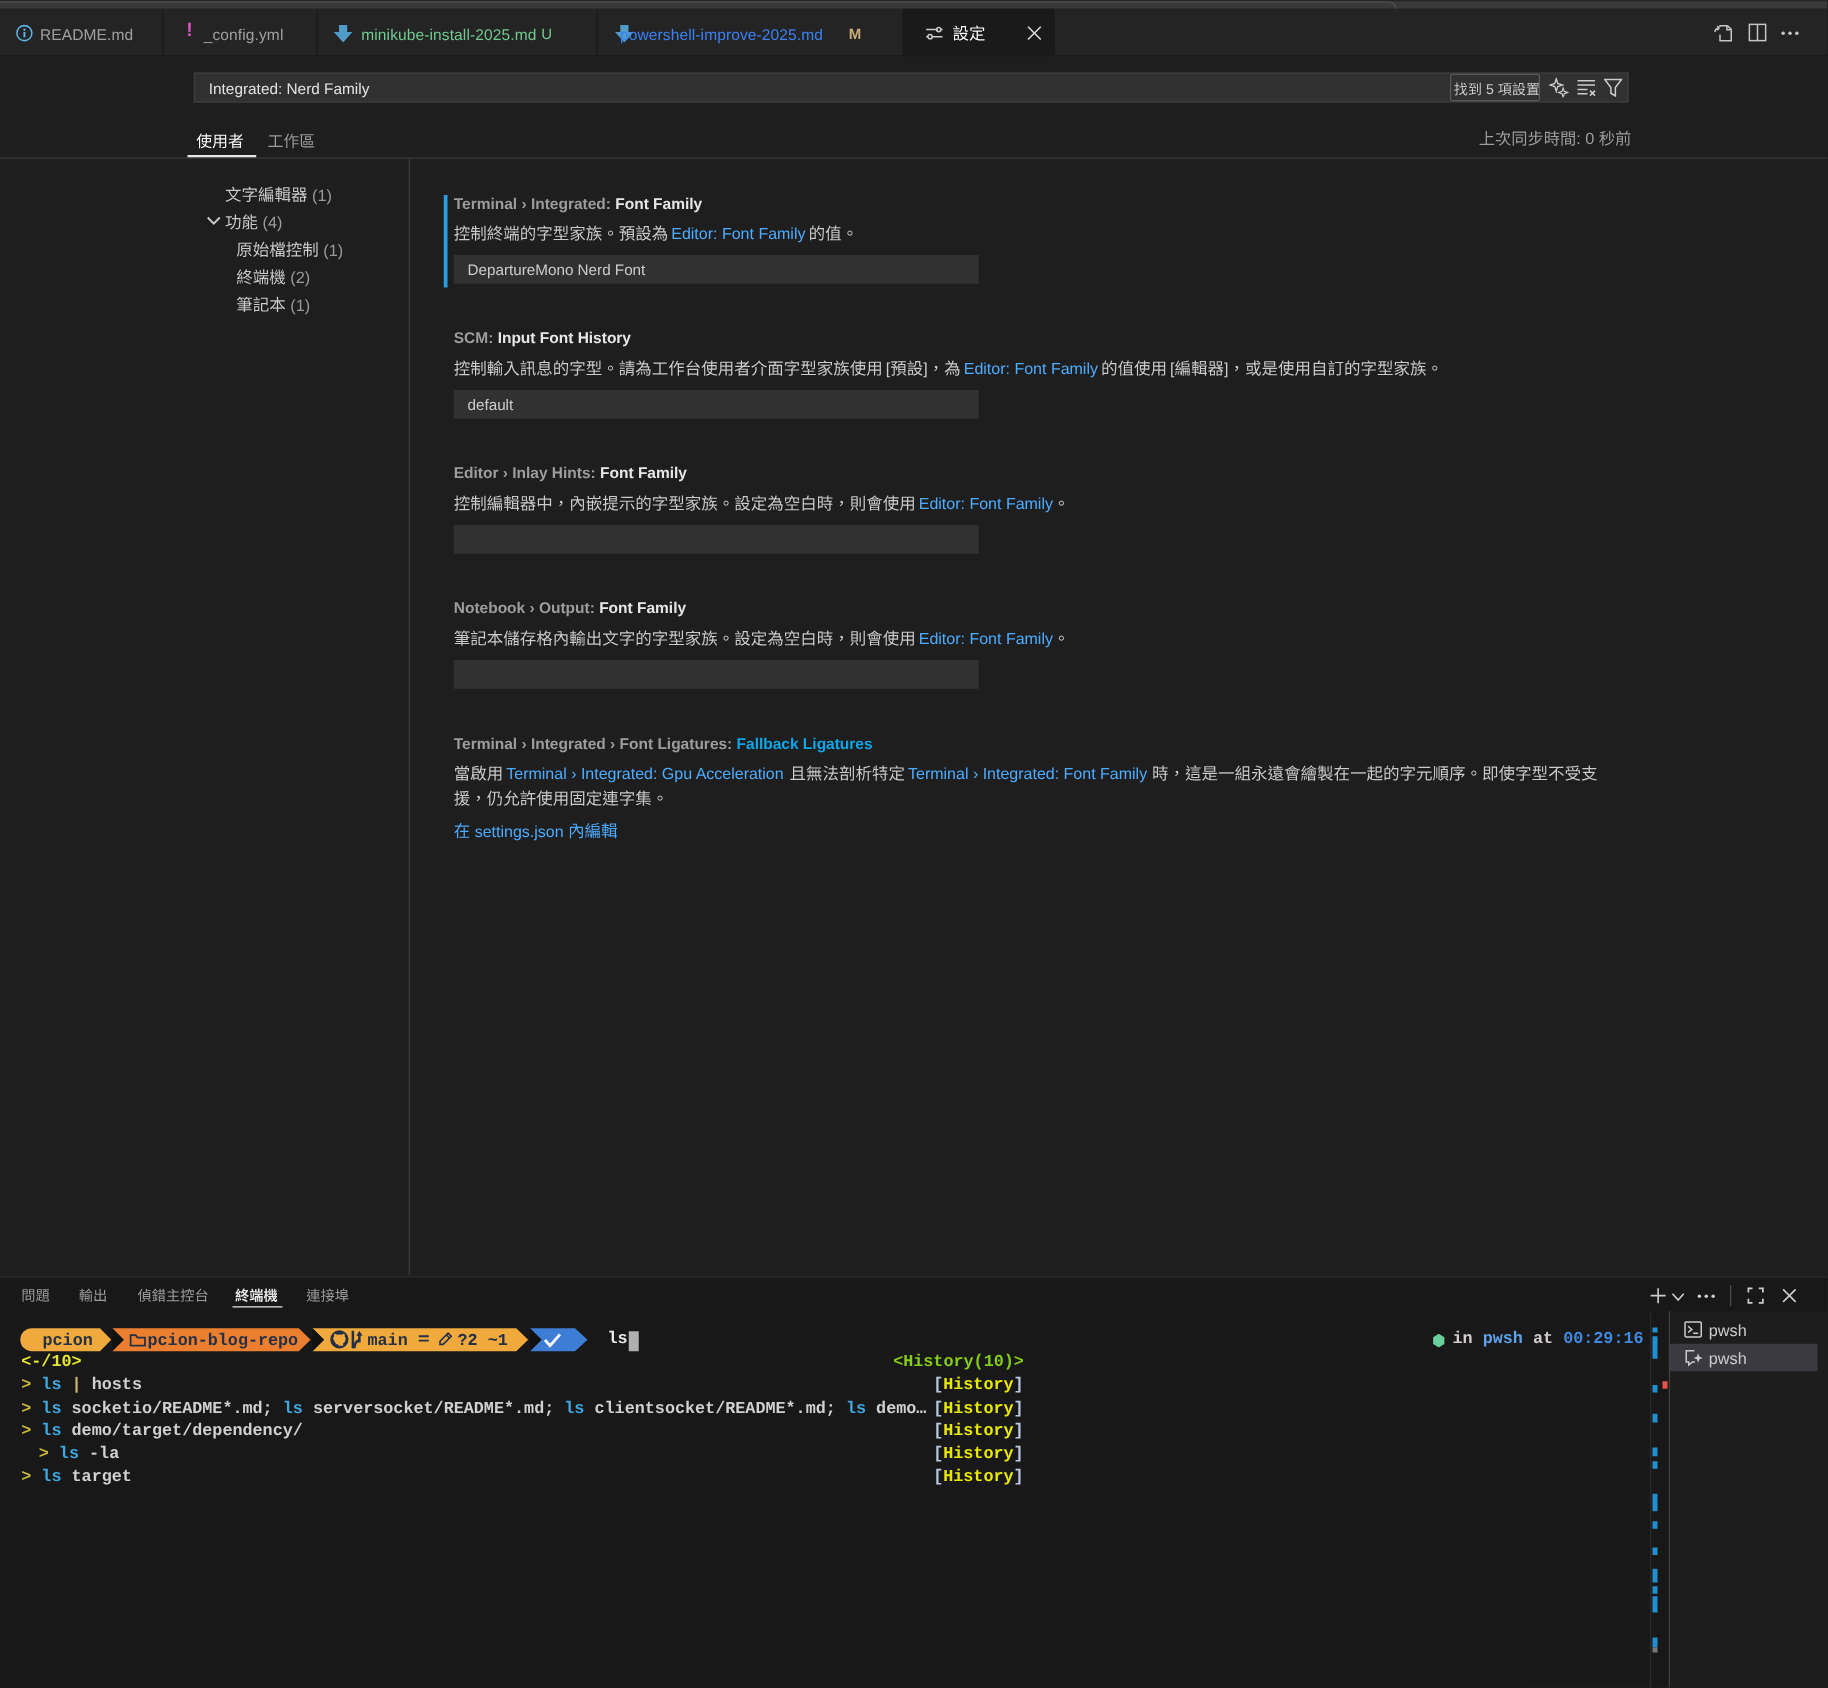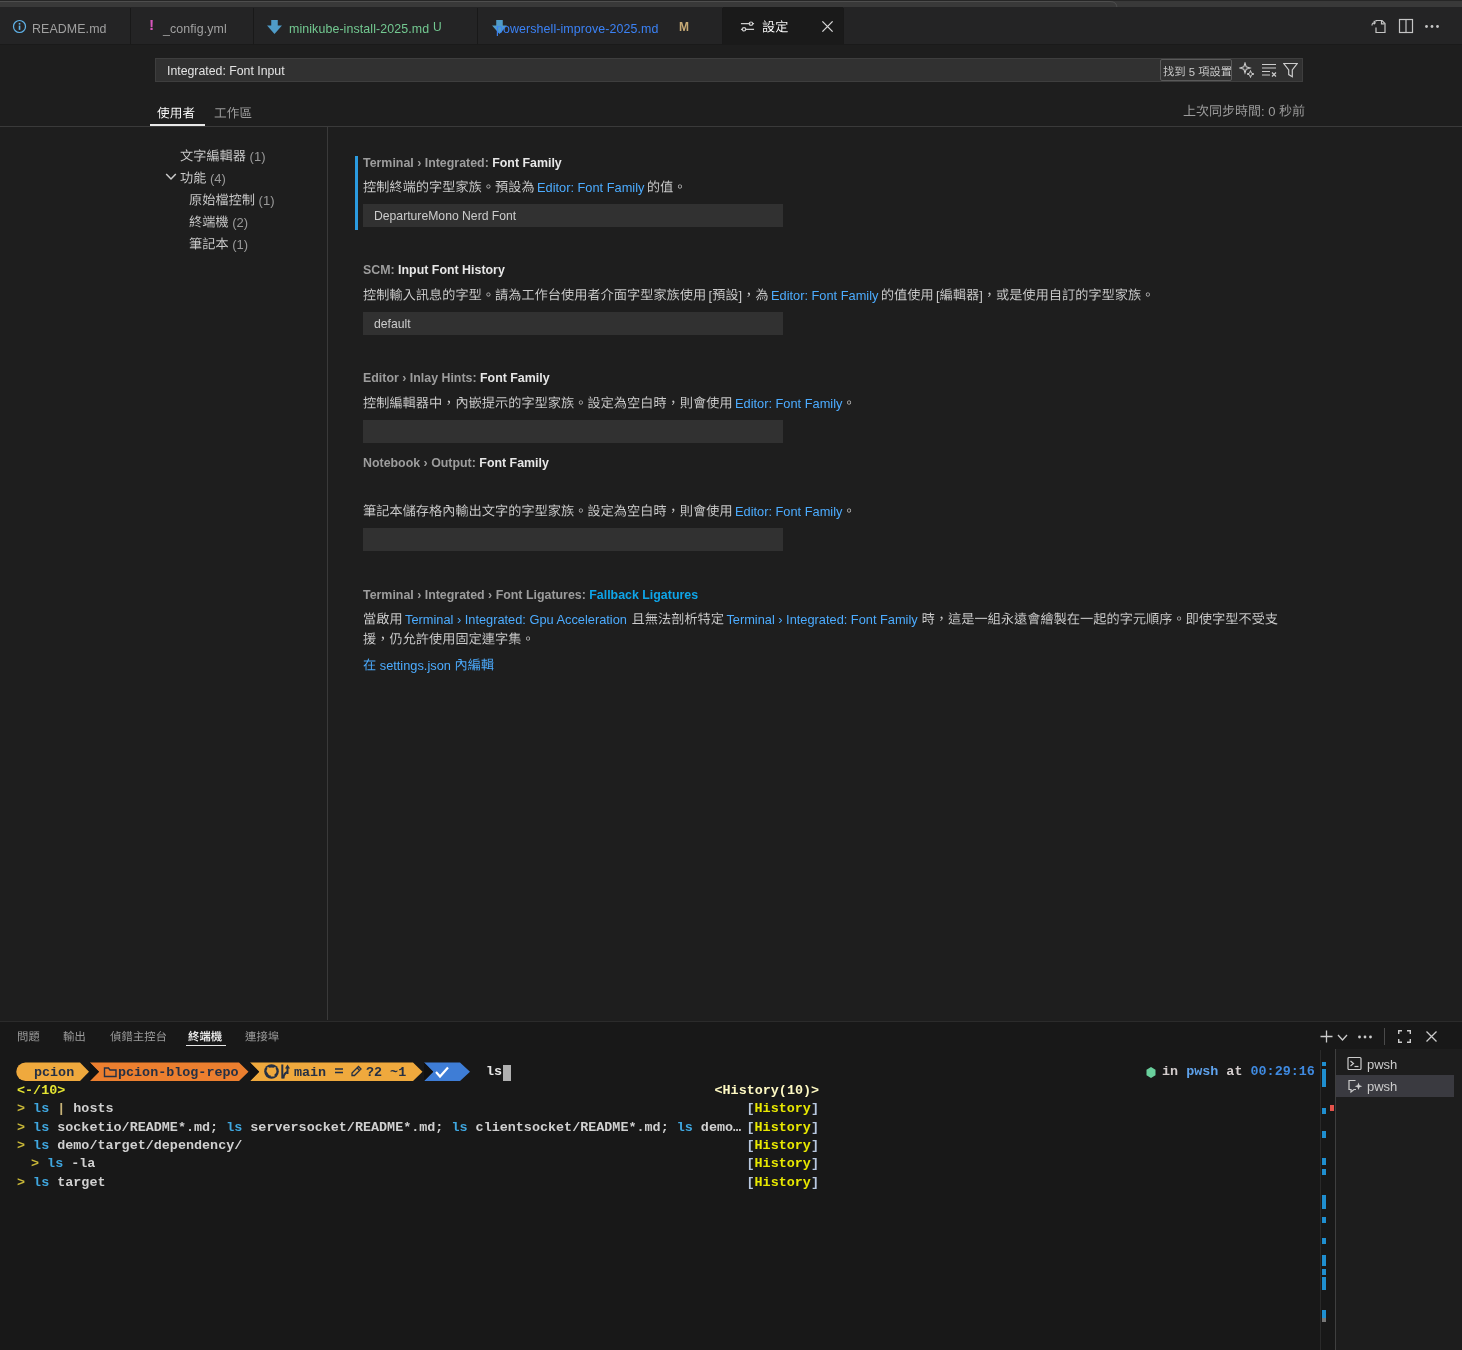--- a/index.html
+++ b/index.html
@@ -188,21 +188,21 @@
     </g>
   </svg>
 <svg class="a" style="left:1424px;top:18px" width="16" height="16" viewBox="0 0 16 16">
     <g fill="#c5c5c5">
       <circle cx="2.5" cy="8.5" r="1.4"></circle>
       <circle cx="8" cy="8.5" r="1.4"></circle>
       <circle cx="13.5" cy="8.5" r="1.4"></circle>
     </g>
   </svg>
 <div class="a" style="left:155px;top:58px;width:1148px;height:24px;background:#313131;border:1px solid #3e3e3e"></div>
-<div class="a" style="left:167px;top:63.5px;color:#e3e3e3;font-size:12.3px">Integrated: Font Input</div>
+<div class="a" style="left:167px;top:63.5px;color:#e3e3e3;font-size:12.3px">Integrated: Nerd Family</div>
 <div class="a" style="left:1163px;top:63.5px">
     <svg width="71" height="15" viewBox="0 0 71 15">
       <g fill="#cccccc" transform="matrix(0.01130 0 0 -0.01130 0 11.5)">
         <use href="#g2" x="0"></use>
         <use href="#g3" x="1000"></use>
       </g>
       <text x="22.6" y="11.5" font-family="Liberation Sans" font-size="11.3" fill="#cccccc" xml:space="preserve"> 5 </text>
       <g fill="#cccccc" transform="matrix(0.01130 0 0 -0.01130 0 11.5)">
         <use href="#g4" x="3112"></use>
         <use href="#g0" x="4112"></use>
@@ -454,21 +454,21 @@
         <use href="#g6" x="26000"></use>
         <use href="#g7" x="27000"></use>
       </g>
       <text x="372.0" y="14.5" font-family="Liberation Sans" font-size="12.8" fill="#4cacff" xml:space="preserve">Editor: Font Family</text>
       <g fill="#cccccc" transform="matrix(0.01320 0 0 -0.01320 0 14.5)">
         <use href="#g42" x="36322"></use>
       </g>
     </svg>
   </div>
 <div class="a" style="left:363px;top:420px;width:420px;height:23px;background:#313131"></div>
-<div class="a" style="left:363px;top:456px;font:700 12.4px 'Liberation Sans';color:#9d9d9d;white-space:pre">Notebook › Output: <span style="color:#e7e7e7">Font Family</span></div>
+<div class="a" style="left:363px;top:479px;font:700 12.4px 'Liberation Sans';color:#9d9d9d;white-space:pre">Notebook › Output: <span style="color:#e7e7e7">Font Family</span></div>
 <div class="a" style="left:363px;top:501px">
     <svg width="495" height="19" viewBox="0 0 495 19">
       <g fill="#cccccc" transform="matrix(0.01320 0 0 -0.01320 0 14.5)">
         <use href="#g35" x="0"></use>
         <use href="#g36" x="1000"></use>
         <use href="#g37" x="2000"></use>
         <use href="#g68" x="3000"></use>
         <use href="#g69" x="4000"></use>
         <use href="#g70" x="5000"></use>
         <use href="#g60" x="6000"></use>
@@ -682,21 +682,21 @@
     <text x="366" y="14" font-family="Liberation Mono" font-size="13.4" font-weight="bold" fill="#253044">?2 ~1</text>
     <path d="M436 10 l4 4.5 8 -9" fill="none" stroke="#ffffff" stroke-width="2.2"></path>
   </svg>
 <div class="a" style="left:486px;top:1063.5px;font:700 13.42px 'Liberation Mono';color:#e8e8e8">ls</div>
 <div class="a" style="left:502.5px;top:1064.5px;width:8px;height:16px;background:#b0b0b0"></div>
 <svg class="a" style="left:1146px;top:1066.5px" width="10" height="11" viewBox="0 0 10 11">
     <path d="M5 0 L9.5 2.75 V8.25 L5 11 L0.5 8.25 V2.75 Z" fill="#69cf9c"></path>
   </svg>
 <div class="a" style="left:1162px;top:1063.5px;font:700 13.42px 'Liberation Mono';white-space:pre"><span style="color:#d3cccc">in </span><span style="color:#5ea2ec">pwsh</span><span style="color:#d3cccc"> at </span><span style="color:#3f8ae0">00:29:16</span></div>
 <div class="a" style="left:17px;top:1082.8px;font:700 13.42px 'Liberation Mono';white-space:pre"><span style="color:#e5e532">&lt;-/10&gt;</span></div>
-<div class="a" style="left:714.5px;top:1082.8px;font:700 13.42px 'Liberation Mono';white-space:pre"><span style="color:#fef9c3">&lt;History(10)&gt;</span></div>
+<div class="a" style="left:714.5px;top:1082.8px;font:700 13.42px 'Liberation Mono';white-space:pre"><span style="color:#84cc16">&lt;History(10)&gt;</span></div>
 <div class="a" style="left:17px;top:1101.2px;font:700 13.42px 'Liberation Mono';white-space:pre"><span style="color:#c9b838">&gt; </span><span style="color:#3fa7e0">ls</span><span style="color:#c8b478"> | </span><span style="color:#d0d0d0">hosts</span></div>
 <div class="a" style="left:746.5px;top:1101.2px;font:700 13.42px 'Liberation Mono';white-space:pre"><span style="color:#b8c8e0">[</span><span style="color:#e8e800">History</span><span style="color:#b8c8e0">]</span></div>
 <div class="a" style="left:17px;top:1119.6px;font:700 13.42px 'Liberation Mono';white-space:pre"><span style="color:#c9b838">&gt; </span><span style="color:#3fa7e0">ls</span><span style="color:#d0d0d0"> socketio/README*.md; </span><span style="color:#3fa7e0">ls</span><span style="color:#d0d0d0"> serversocket/README*.md; </span><span style="color:#3fa7e0">ls</span><span style="color:#d0d0d0"> clientsocket/README*.md; </span><span style="color:#3fa7e0">ls</span><span style="color:#d0d0d0"> demo…</span></div>
 <div class="a" style="left:746.5px;top:1119.6px;font:700 13.42px 'Liberation Mono';white-space:pre"><span style="color:#b8c8e0">[</span><span style="color:#e8e800">History</span><span style="color:#b8c8e0">]</span></div>
 <div class="a" style="left:17px;top:1138px;font:700 13.42px 'Liberation Mono';white-space:pre"><span style="color:#c9b838">&gt; </span><span style="color:#3fa7e0">ls</span><span style="color:#d0d0d0"> demo/target/dependency/</span></div>
 <div class="a" style="left:746.5px;top:1138px;font:700 13.42px 'Liberation Mono';white-space:pre"><span style="color:#b8c8e0">[</span><span style="color:#e8e800">History</span><span style="color:#b8c8e0">]</span></div>
 <div class="a" style="left:31px;top:1156.4px;font:700 13.42px 'Liberation Mono';white-space:pre"><span style="color:#c9b838">&gt; </span><span style="color:#3fa7e0">ls</span><span style="color:#d0d0d0"> -la</span></div>
 <div class="a" style="left:746.5px;top:1156.4px;font:700 13.42px 'Liberation Mono';white-space:pre"><span style="color:#b8c8e0">[</span><span style="color:#e8e800">History</span><span style="color:#b8c8e0">]</span></div>
 <div class="a" style="left:17px;top:1174.8px;font:700 13.42px 'Liberation Mono';white-space:pre"><span style="color:#c9b838">&gt; </span><span style="color:#3fa7e0">ls</span><span style="color:#d0d0d0"> target</span></div>
 <div class="a" style="left:746.5px;top:1174.8px;font:700 13.42px 'Liberation Mono';white-space:pre"><span style="color:#b8c8e0">[</span><span style="color:#e8e800">History</span><span style="color:#b8c8e0">]</span></div>

